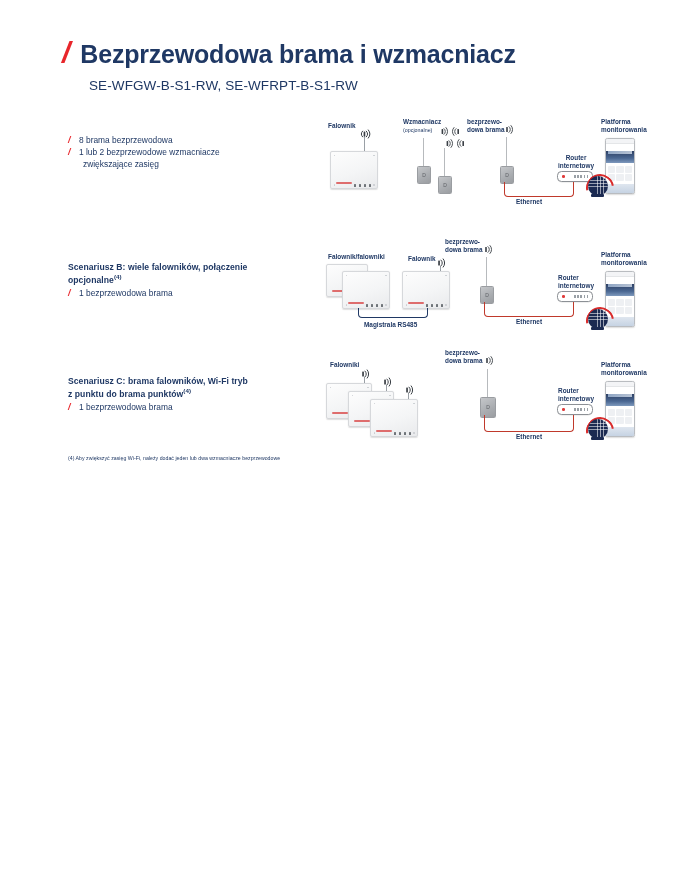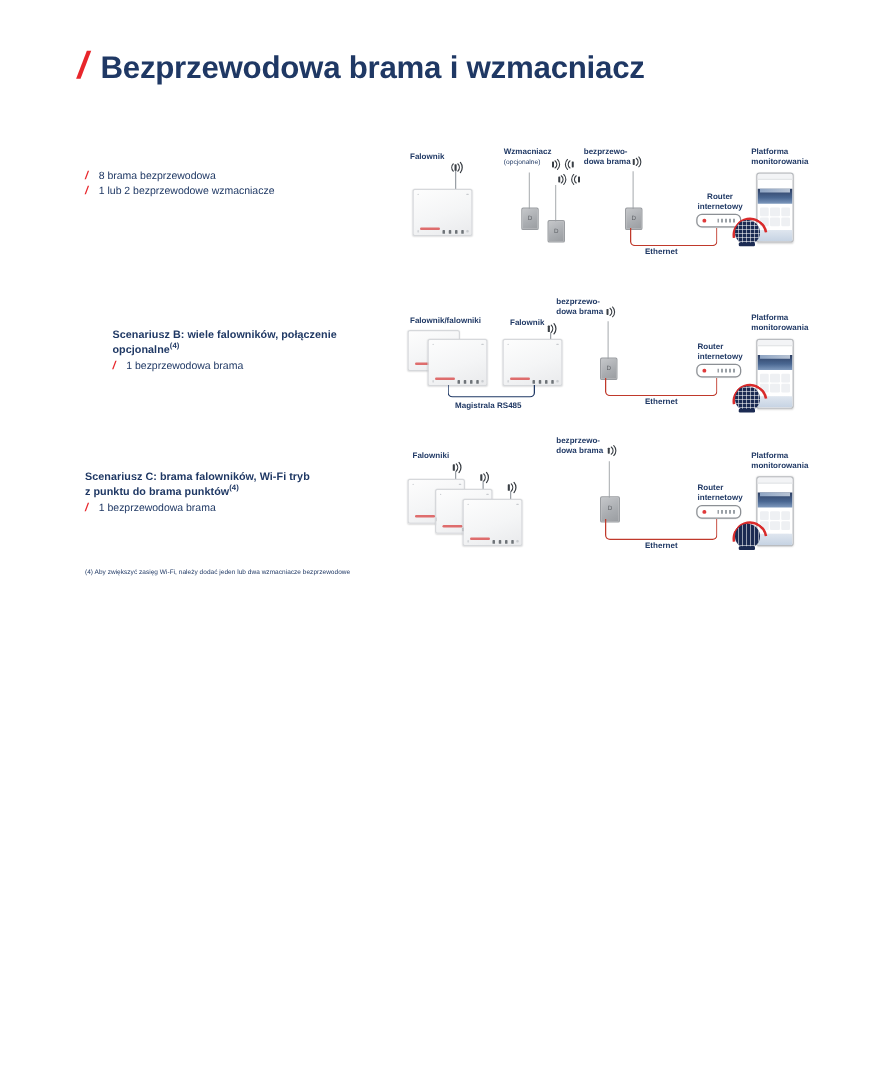--- a/index.html
+++ b/index.html
@@ -154,27 +154,28 @@
 </head>
 <body>
 
 <div class="page">
 
   <div class="header">
     <div class="title-row">
       <span class="slash">/</span>
       <span class="title">Bezprzewodowa brama i wzmacniacz</span>
     </div>
+    <div class="subtitle">SE-WFGW-B-S1-RW, SE-WFRPT-B-S1-RW</div>
   </div>
 
   <div class="scenario" style="top:0;">
     <div class="sc-text" style="top:134px;">
       <ul class="sc-list">
         <li><span class="bl">/</span><span>8 brama bezprzewodowa</span></li>
-        <li><span class="bl">/</span><span>1 lub 2 bezprzewodowe wzmacniacze</span></li>
+        <li><span class="bl">/</span><span>1 lub 2 bezprzewodowe wzmacniacze</span><span class="cont">zwiększające zasięg</span></li>
       </ul>
     </div>
 
     <div class="diagram" style="left:320px;top:118px;width:340px;height:92px;">
 
       <div class="lbl" style="left:8px;top:4px;">Falownik</div>
       <div class="ant-stem" style="left:44px;top:18px;height:20px;"></div>
       <svg class="wifi" style="left:38px;top:11px;" width="13" height="10" viewBox="0 0 13 10">
         <g fill="#3a3f45">
             <rect x="5.6" y="2.4" width="1.7" height="5.2" rx=".5"></rect>
@@ -268,21 +269,21 @@
         <div class="globe-arc" style="left:0;top:0;"></div>
         <div class="globe" style="left:1.5px;top:2px;">
             <div class="mesh"></div>
           </div>
         <div class="globe-base" style="left:5px;top:20px;"></div>
       </div>
     </div>
   </div>
 
   <div class="scenario" style="top:0;">
-    <div class="sc-text" style="top:261px;margin-left:22px;">
+    <div class="sc-text" style="top:261px;">
       <div class="sc-head">
         <span>Scenariusz B: wiele falowników, połączenie</span><br>
         <span>opcjonalne</span><sup>(4)</sup>
       </div>
       <ul class="sc-list">
         <li><span class="bl">/</span><span>1 bezprzewodowa brama</span></li>
       </ul>
     </div>
 
     <div class="diagram" style="left:320px;top:238px;width:340px;height:100px;">

